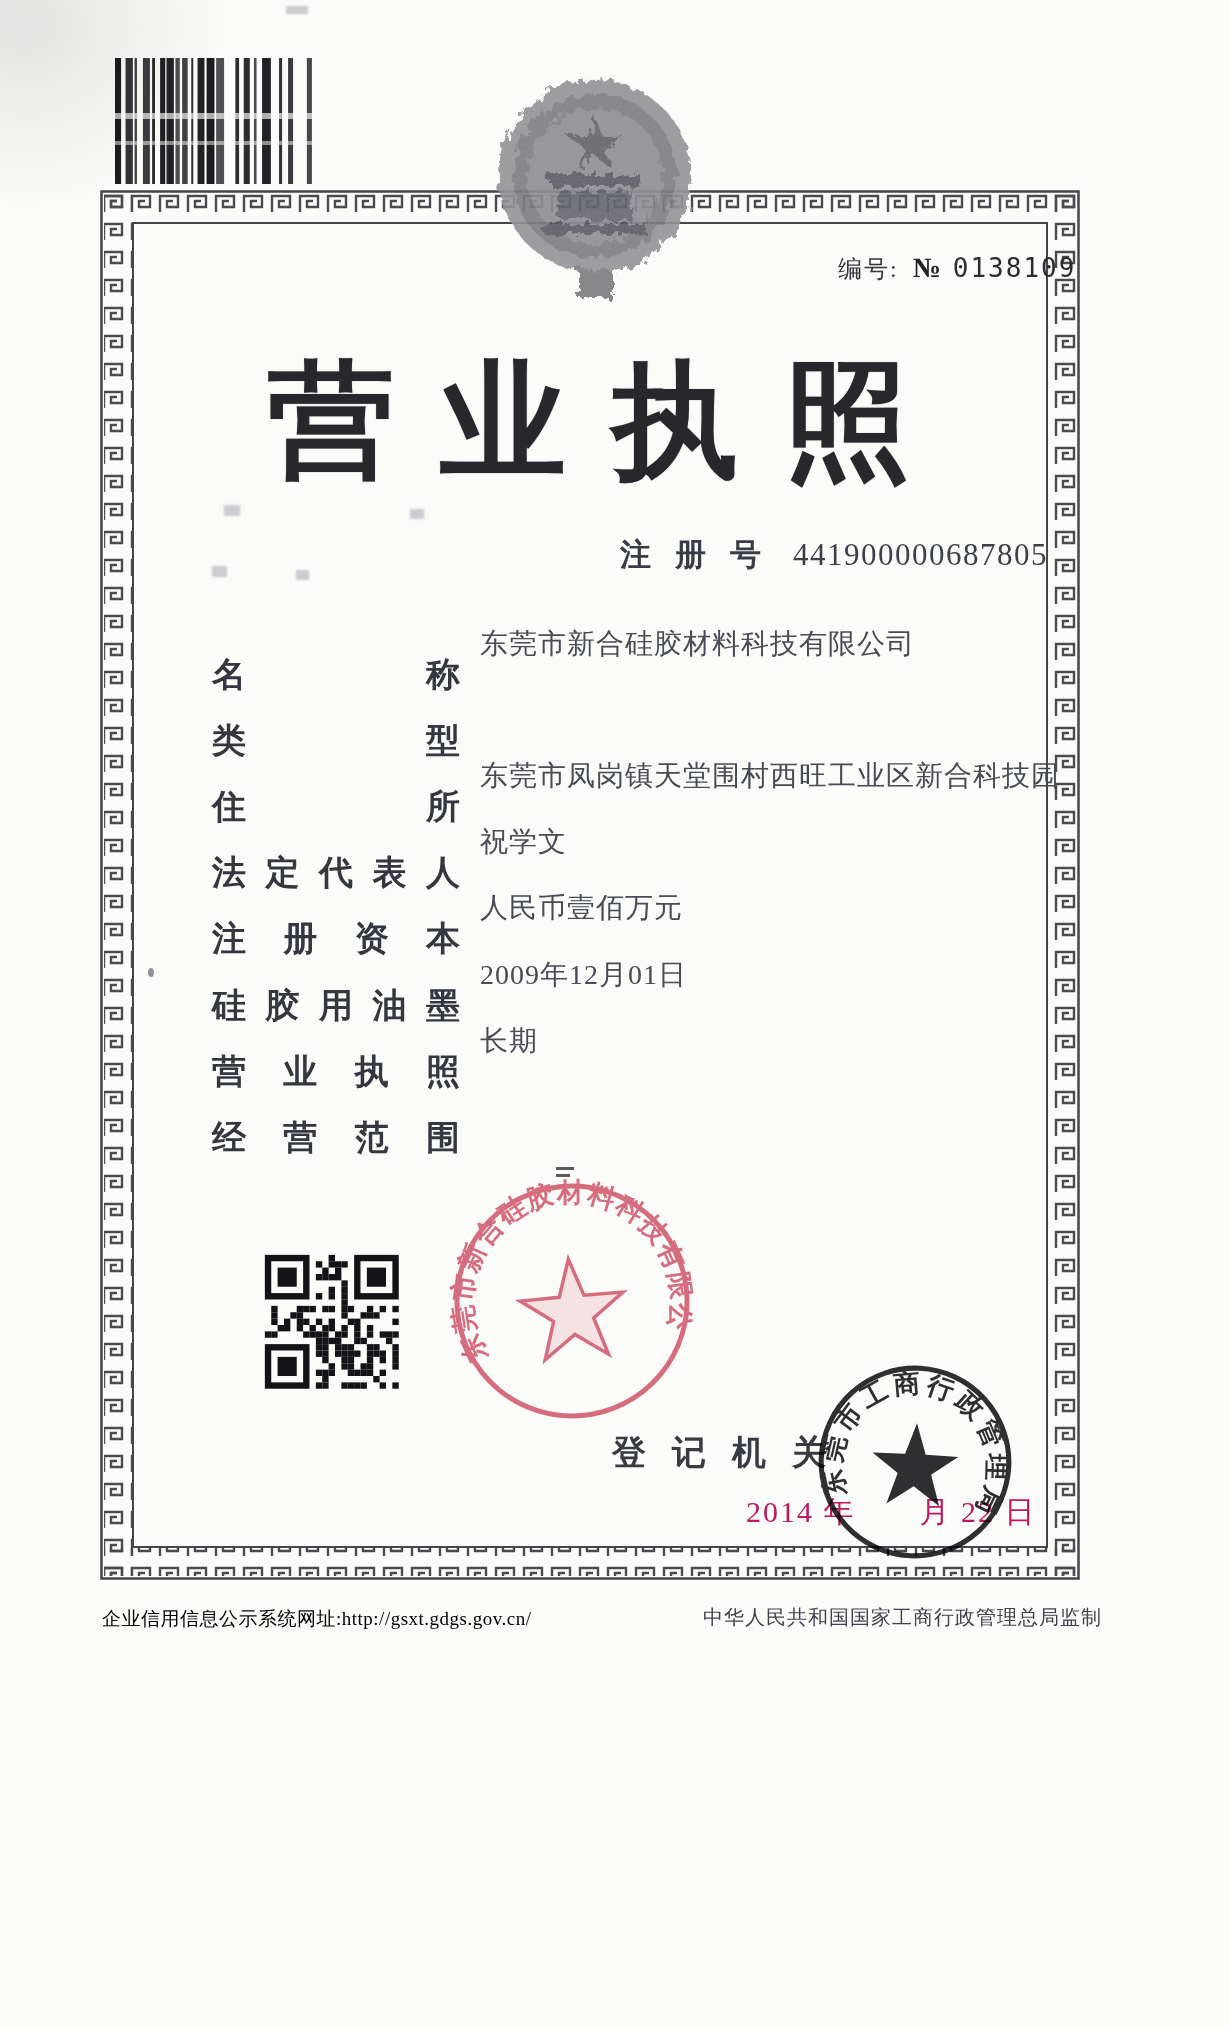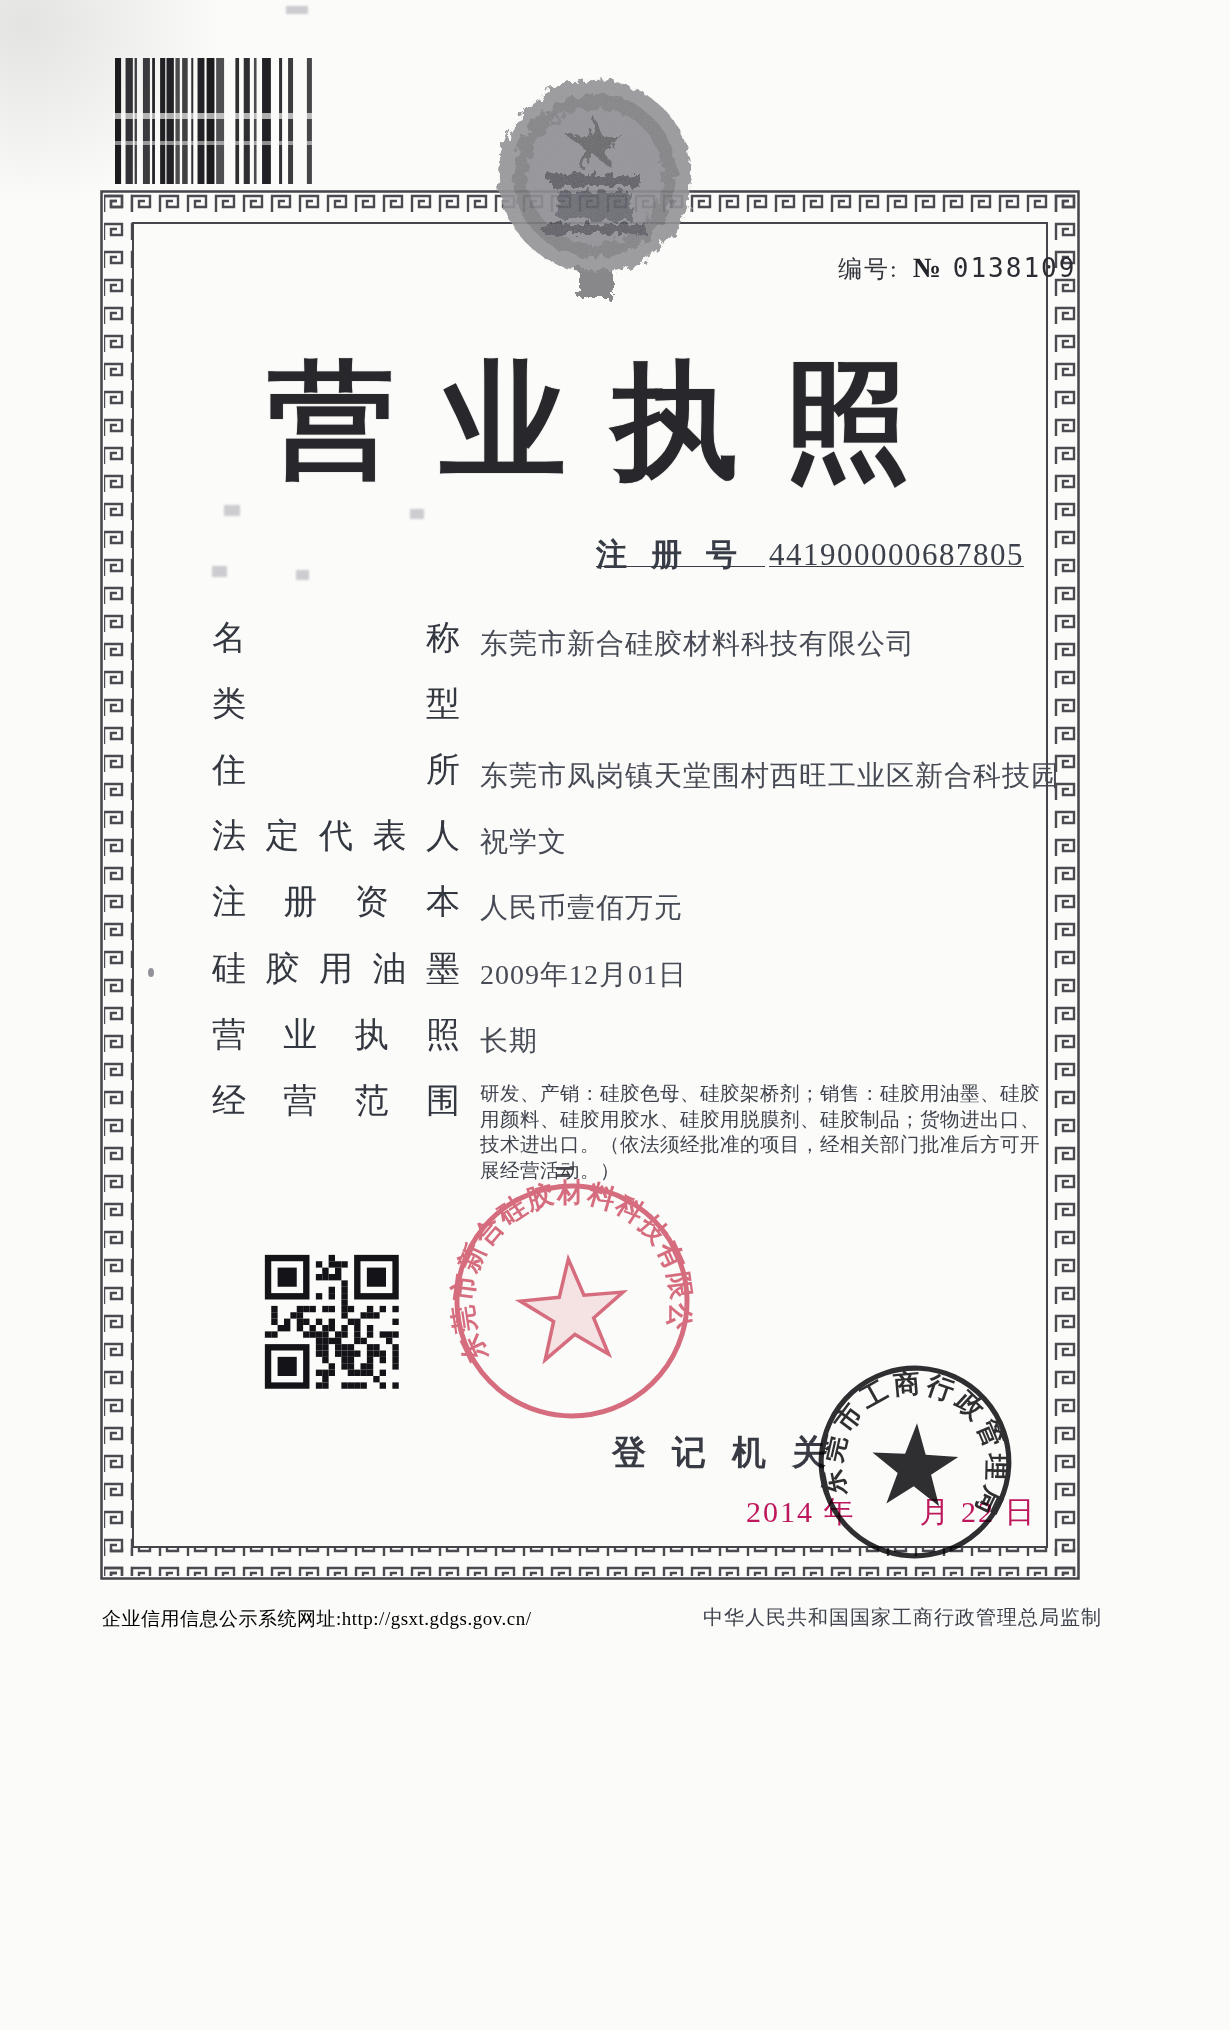--- a/index.html
+++ b/index.html
@@ -23,29 +23,30 @@
   .serial .lbl{font-size:24px;color:#34363d;letter-spacing:2px;}
   .serial .mark{font-size:28px;font-weight:bold;color:#232429;margin-left:10px;}
   .serial .num{font-size:26px;font-family:"DejaVu Sans Mono", monospace;color:#2c2d33;margin-left:8px;letter-spacing:2px;}
   .title{
     position:absolute;left:100px;top:338px;width:980px;z-index:4;
     text-align:center;font-family:"Liberation Sans", sans-serif;
     font-size:126px;font-weight:800;color:#28282c;
     letter-spacing:46px;padding-left:44px;box-sizing:border-box;
     text-shadow:0 0 1px rgba(40,40,44,.6);
   }
-  .regline{position:absolute;left:596px;top:534px;z-index:4;white-space:nowrap;text-decoration:underline;}
+  .regline{position:absolute;left:620px;top:534px;z-index:4;white-space:nowrap;}
   .regline .lbl{font-size:31px;font-weight:600;color:#383c46;letter-spacing:24px;}
   .regline .num{font-size:31px;color:#3c404a;letter-spacing:1.5px;margin-left:4px;}
   .row{position:absolute;left:212px;width:840px;height:56px;}
   .row .lbl{
     display:inline-block;width:248px;
-    font-size:34px;font-weight:400;color:#33373f;
+    font-size:34px;font-weight:700;color:#33373f;
     text-align:justify;text-align-last:justify;
     line-height:44px;
+    margin-top:37px;
   }
   .row .val{
     position:absolute;left:268px;top:9px;
     font-size:28px;color:#474b55;letter-spacing:1px;white-space:nowrap;
   }
   .row .val.small{
     top:2px;font-size:19.5px;line-height:25.5px;width:568px;
     white-space:normal;letter-spacing:.5px;color:#3f434d;
   }
   .scope-smudge{position:absolute;left:556px;top:1167px;width:18px;height:12px;z-index:4;opacity:.8;}
@@ -175,21 +176,20 @@
   <div class="row" style="top:947px">
     <span class="lbl">硅胶用油墨</span>
     <span class="val">2009年12月01日</span>
   </div>
   <div class="row" style="top:1013px">
     <span class="lbl">营业执照</span>
     <span class="val">长期</span>
   </div>
   <div class="row" style="top:1079px;height:130px">
     <span class="lbl">经营范围</span>
-    <span class="val small">研发、产销：硅胶色母、硅胶架桥剂；销售：硅胶用油墨、硅胶用颜料、硅胶用胶水、硅胶用脱膜剂、硅胶制品；货物进出口、技术进出口。（依法须经批准的项目，经相关部门批准后方可开展经营活动。）</span>
   </div>
 
   <div class="scope-smudge">
       <i></i>
       <i style="width:14px"></i>
     </div>
 
   <svg class="qr" id="qr-svg" viewBox="0 0 147 147">
       <rect x="4" y="83.19999999999999" width="6.6" height="6.6" fill="#141418"></rect>
       <rect x="10.6" y="56.8" width="6.6" height="6.6" fill="#141418"></rect>

